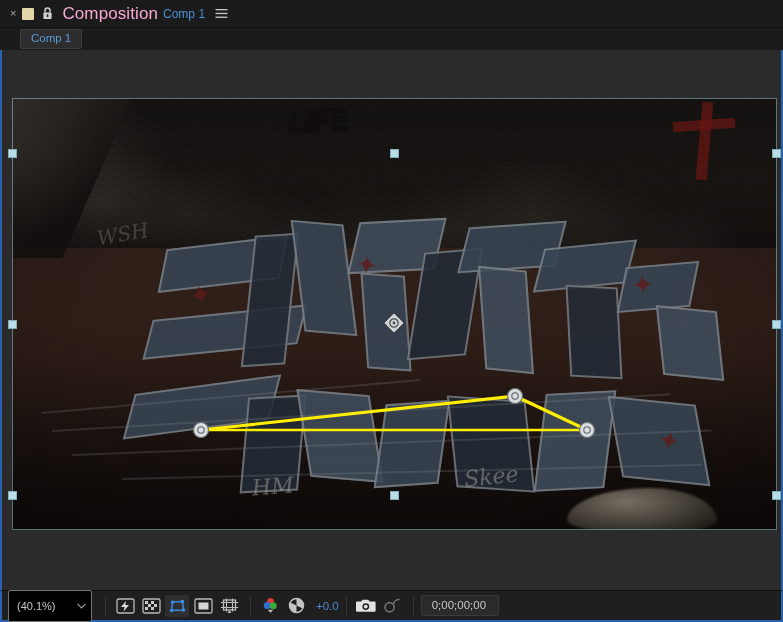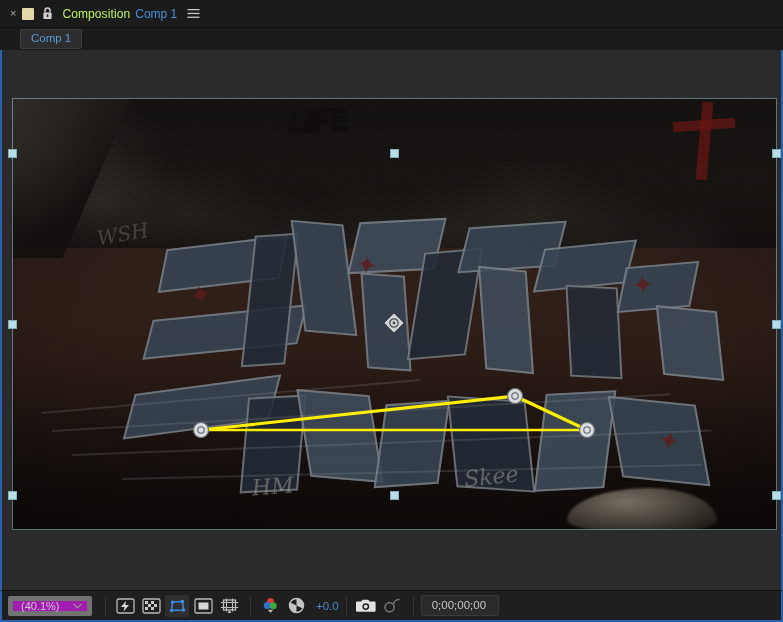--- a/index.html
+++ b/index.html
@@ -36,22 +36,22 @@
     user-select: none;
   }
   .tab-colorchip {
     width: 12px; height: 12px;
     background: #e4d6ab;
     border-radius: 1px;
     margin-right: 8px;
   }
   .tab-lock { margin-right: 9px; display: flex; align-items: center; }
   .tab-title {
-    font-size: 12px;
-    color: #bef264;
+    font-size: 17px;
+    color: #f9a8d4;
     letter-spacing: 0.1px;
     white-space: nowrap;
   }
   .tab-compname {
     font-size: 12px;
     color: #4a90d9;
     margin-left: 5px;
     white-space: nowrap;
   }
   .tab-menu {
@@ -262,24 +262,24 @@
     border-top: 1px solid #111;
     border-left: 2px solid #2a62b0;
     border-right: 2px solid #2a62b0;
     border-bottom: 2px solid #2a62b0;
     display: flex;
     align-items: center;
     padding: 0 6px;
     gap: 0px;
   }
   .dropdown {
-    height: 20px;
+    height: 32px;
     min-width: 84px;
-    background: #a21caf;
-    border: 5px solid #737373;
+    background: #000000;
+    border: 1px solid #737373;
     border-radius: 2px;
     display: flex;
     align-items: center;
     justify-content: space-between;
     padding: 0 5px 0 8px;
     margin-right: 6px;
     cursor: pointer;
   }
   .dropdown.wide { min-width: 106px; }
   .dropdown span.val {

